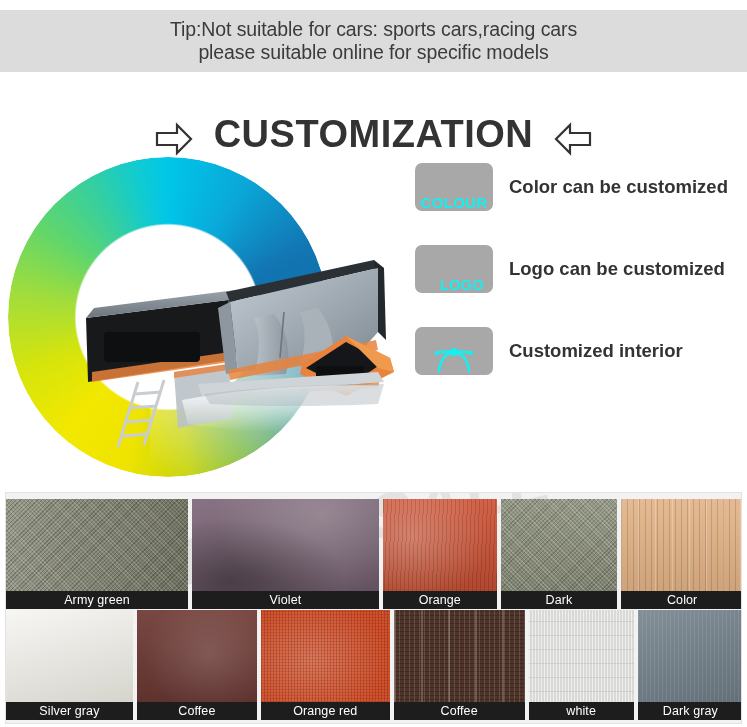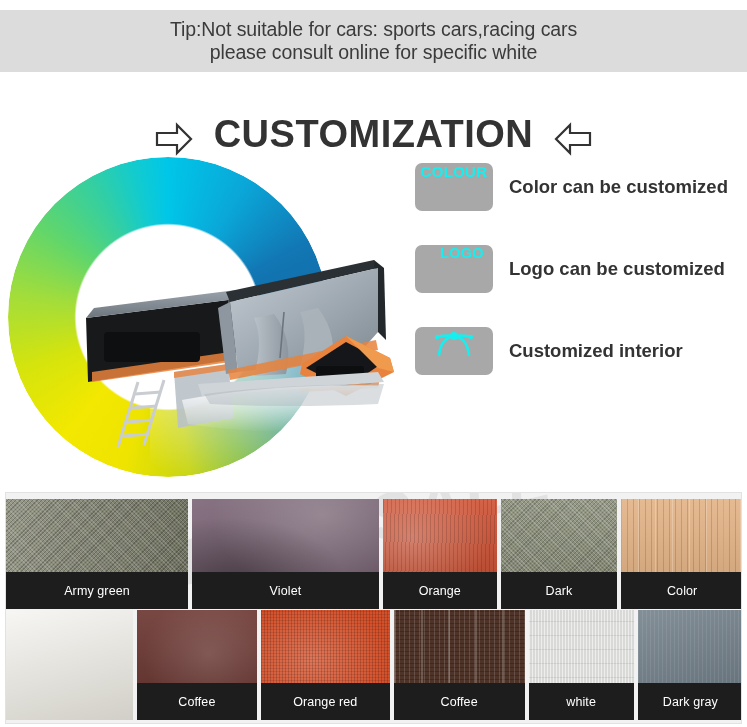--- a/index.html
+++ b/index.html
@@ -135,21 +135,21 @@
     align-items: center;
     height: 48px;
     margin-bottom: 34px;
   }
   .feature-badge {
     width: 78px;
     height: 48px;
     border-radius: 7px;
     background: #a8a8a8;
     display: flex;
-    align-items: flex-start;
+    align-items: flex-end;
     justify-content: center;
     flex: 0 0 auto;
   }
   .badge-word {
     color: #16efef;
     font-weight: bold;
     font-size: 15px;
     letter-spacing: 0.3px;
   }
   .badge-word.small {
@@ -210,39 +210,39 @@
   }
   .swatch-fabric {
     position: absolute;
     inset: 0;
   }
   .swatch-name {
     position: absolute;
     left: 0;
     right: 0;
     bottom: 0;
-    height: 37px;
+    height: 18px;
     background: #1d1d1d;
     color: #ffffff;
     font-size: 12.5px;
     display: flex;
     align-items: center;
     justify-content: center;
     letter-spacing: 0.1px;
     white-space: nowrap;
   }
 </style>
 </head>
 <body>
 
 <div class="page">
 
   <div class="tip-banner">
     <div class="tip-line">Tip:Not suitable for cars: sports cars,racing cars</div>
-    <div class="tip-line">please consult online for specific white</div>
+    <div class="tip-line">please suitable online for specific models</div>
   </div>
 
   <div class="title-row">
     <span class="arrow-ico">
       <svg viewBox="0 0 40 34" width="40" height="34">
         <path d="M3 11 H23 V3 L37 17 L23 31 V23 H3 Z" fill="none" stroke="#333333" stroke-width="2.2" stroke-linejoin="miter"></path>
       </svg>
     </span>
     <span class="title-text">CUSTOMIZATION</span>
     <span class="arrow-ico">
@@ -408,20 +408,21 @@
         <div class="swatch-name">Color</div>
       </div>
 
     </div>
 
     <div class="swatch-row r2">
 
       <div class="swatch" style="width:129px">
         <div class="swatch-fabric" style="background-color:#dedcd3;background-image:
                linear-gradient(165deg, rgba(255,255,255,0.75), rgba(0,0,0,0.06));"></div>
+        <div class="swatch-name">Silver gray</div>
       </div>
 
       <div class="swatch" style="width:122px">
         <div class="swatch-fabric" style="background-color:#6d3833;background-image:
                radial-gradient(ellipse at 60% 40%, rgba(255,255,255,0.14), transparent 65%),
                linear-gradient(180deg, rgba(255,255,255,0.08), rgba(0,0,0,0.18));"></div>
         <div class="swatch-name">Coffee</div>
       </div>
 
       <div class="swatch" style="width:131px">

